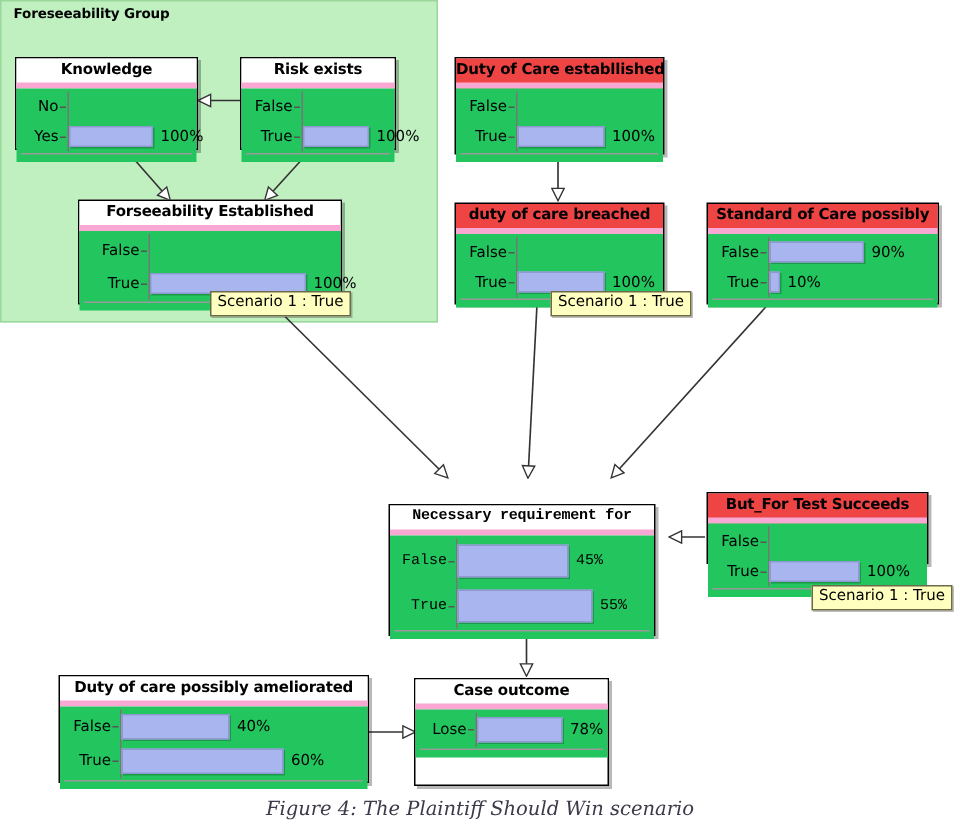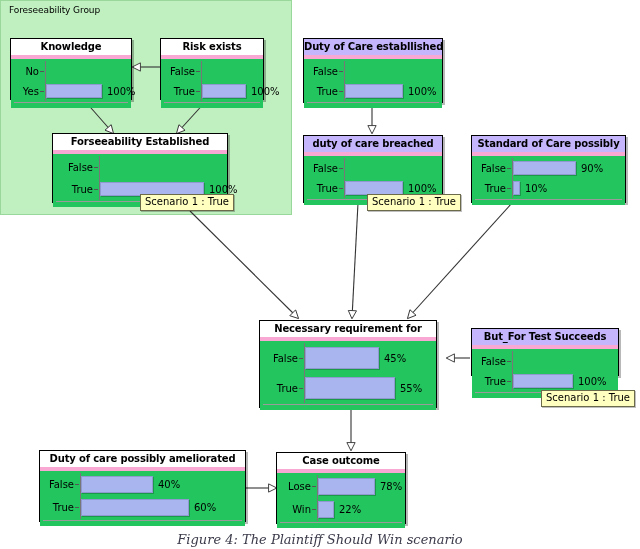--- a/index.html
+++ b/index.html
@@ -20,21 +20,21 @@
     position: absolute;
     background: #c0f0c0;
     border: 1px solid #9ad79a;
     box-sizing: border-box;
   }
   #group-label {
     position: absolute;
     left: 8px;
     top: 4px;
     font-size: 9px;
-    font-weight: normal;
+    font-weight: bold;
     color: #000000;
     letter-spacing: -0.1px;
     white-space: nowrap;
   }
 
   
   #edge-layer {
     position: absolute;
     left: 0;
     top: 0;
@@ -56,21 +56,21 @@
     line-height: 16px;
     text-align: center;
     font-size: 10px;
     font-weight: bold;
     color: #000000;
     border-bottom: 4px solid #f9a8d4;
     white-space: nowrap;
     overflow: hidden;
     letter-spacing: -0.15px;
   }
-  .node-title.pink { background: #c4b5fd; text-align: center; }
+  .node-title.pink { background: #ef4444; text-align: center; }
   .node-title.white { background: #ffffff; }
 
   .node-body {
     position: relative;
     padding: 2px 0 2px 0;
     background: #22c55e;
   }
 
   .row {
     display: flex;
@@ -311,21 +311,21 @@
       <span class="row-tick"></span>
       <span class="bar-area">
         <span class="bar" style="width:7px;"></span>
         <span class="bar-value">10%</span>
       </span>
     </div>
     <div class="node-footline"></div>
   </div>
 </div>
 
-<div class="node" style="left:259px; top:320px; width:178px; height:88px;">
+<div class="node" style="left:259px; top:336px; width:178px; height:88px;font-family:Liberation Mono, monospace;">
   <div class="node-title white">Necessary requirement for</div>
   <div class="node-body">
     <div class="row" style="height:30px;">
       <span class="row-label" style="width:38px;">False</span>
       <span class="row-tick"></span>
       <span class="bar-area">
         <span class="bar" style="width:74px; height:22px;"></span>
         <span class="bar-value">45%</span>
       </span>
     </div>
@@ -392,25 +392,17 @@
   <div class="node-title white">Case outcome</div>
   <div class="node-body">
     <div class="row" style="height:23px;">
       <span class="row-label" style="width:34px;">Lose</span>
       <span class="row-tick"></span>
       <span class="bar-area">
         <span class="bar" style="width:57px; height:17px;"></span>
         <span class="bar-value">78%</span>
       </span>
     </div>
-    <div class="row" style="height:23px;">
-      <span class="row-label" style="width:34px;">Win</span>
-      <span class="row-tick"></span>
-      <span class="bar-area">
-        <span class="bar" style="width:16px; height:17px;"></span>
-        <span class="bar-value">22%</span>
-      </span>
-    </div>
     <div class="node-footline"></div>
   </div>
 </div>
 
 <div id="figure-caption" style="top:532px;">Figure 4: The Plaintiff Should Win scenario</div>
 
 </body></html>

